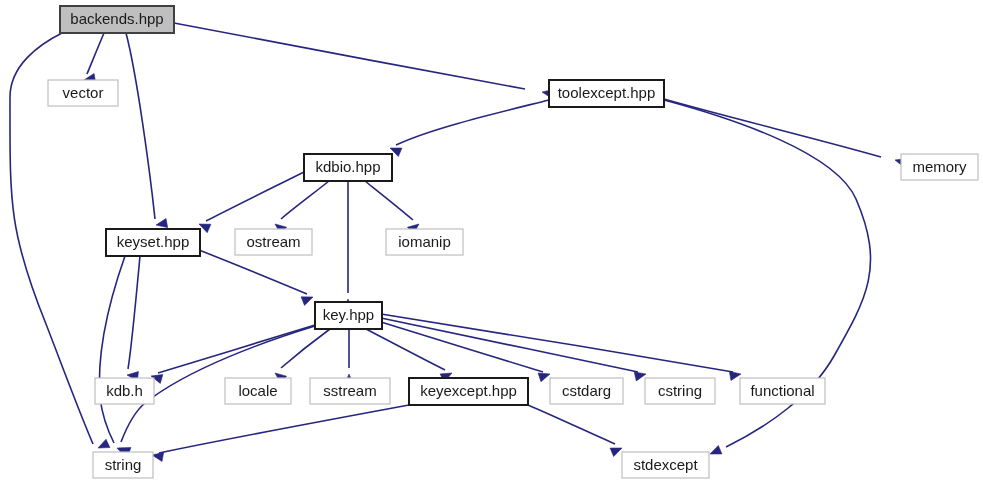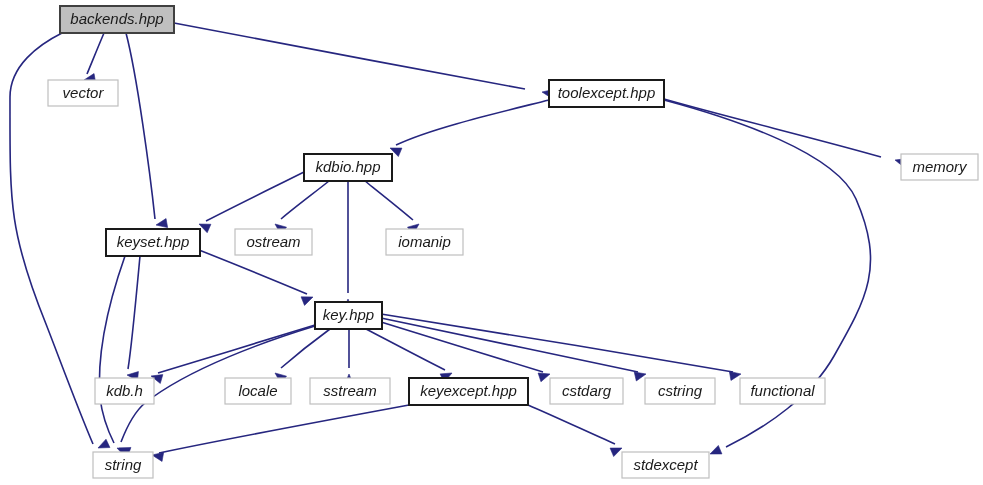--- a/index.html
+++ b/index.html
@@ -7,21 +7,20 @@
     padding: 0;
     background: #ffffff;
   }
   #graph-root {
     position: relative;
     width: 983px;
     height: 485px;
     background: #ffffff;
     font-family: "Liberation Sans", "DejaVu Sans", sans-serif;
     overflow: hidden;
-    font-style: italic;
   }
   svg#graph-svg {
     position: absolute;
     top: 0;
     left: 0;
     width: 983px;
     height: 485px;
   }
   .edge-path {
     fill: none;

